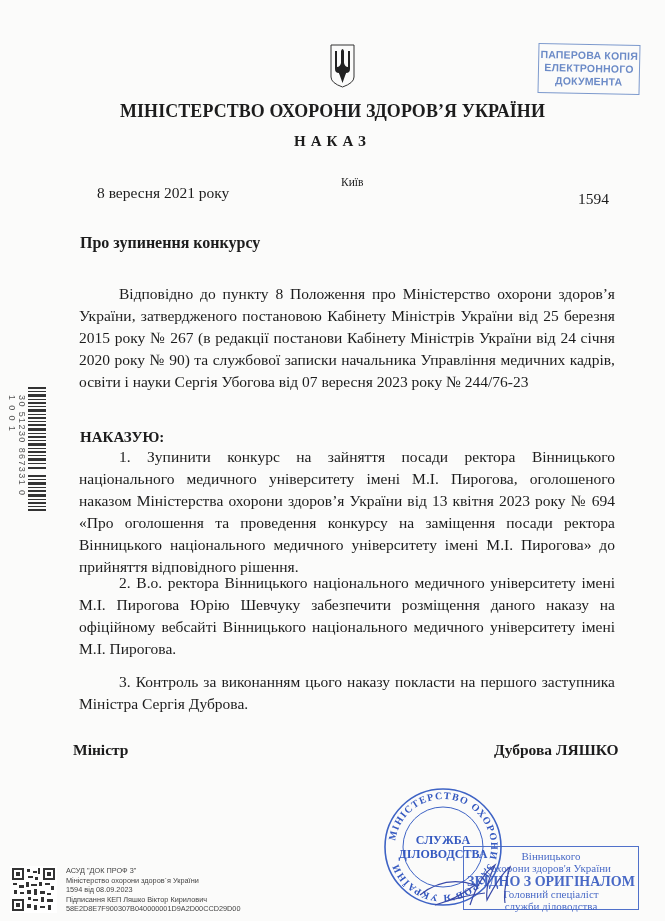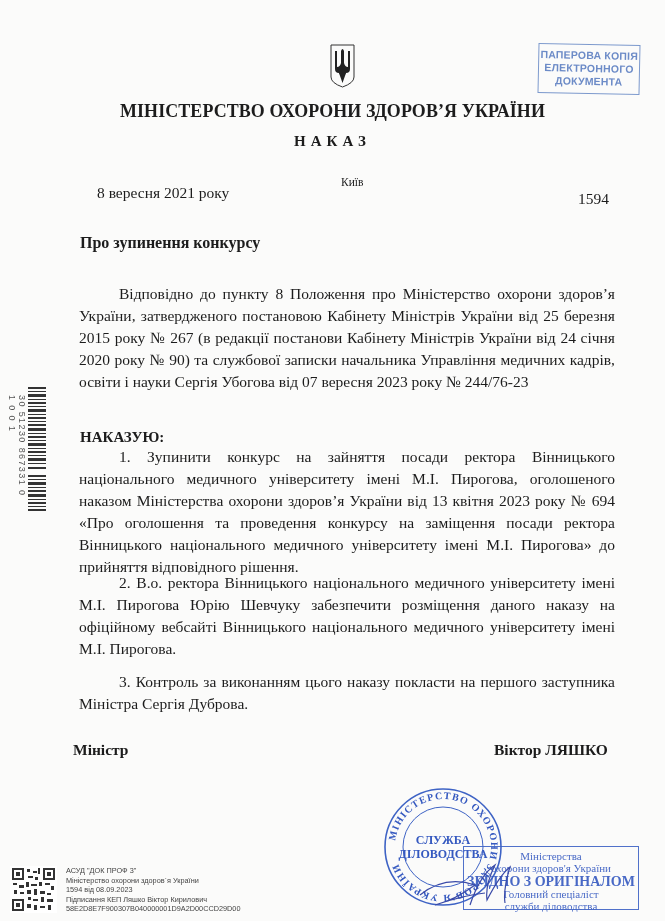--- a/index.html
+++ b/index.html
@@ -86,21 +86,21 @@
 
 <div class="abs para p-intro"><span class="indent"></span><span>Відповідно до пункту 8 Положення про Міністерство охорони здоров’я України, затвердженого постановою Кабінету Міністрів України від 25 березня 2015 року № 267 (в редакції постанови Кабінету Міністрів України від 24 січня 2020 року № 90) та службової записки начальника Управління медичних кадрів, освіти і науки Сергія Убогова від 07 вересня 2023 року № 244/76-23</span></div>
 
 <div class="abs orders-label">НАКАЗУЮ:</div>
 
 <div class="abs para p-1"><span class="indent"></span><span>1. Зупинити конкурс на зайняття посади ректора Вінницького національного медичного університету імені М.І. Пирогова, оголошеного наказом Міністерства охорони здоров’я України від 13 квітня 2023 року № 694 «Про оголошення та проведення конкурсу на заміщення посади ректора Вінницького національного медичного університету імені М.І. Пирогова» до прийняття відповідного рішення.</span></div>
 <div class="abs para p-2"><span class="indent"></span><span>2. В.о. ректора Вінницького національного медичного університету імені М.І. Пирогова Юрію Шевчуку забезпечити розміщення даного наказу на офіційному вебсайті Вінницького національного медичного університету імені М.І. Пирогова.</span></div>
 <div class="abs para p-3"><span class="indent"></span><span>3. Контроль за виконанням цього наказу покласти на першого заступника Міністра Сергія Дуброва.</span></div>
 
 <div class="abs signature-role">Міністр</div>
-<div class="abs signature-name">Віктор ЛЯШКО</div>
+<div class="abs signature-name">Дуброва ЛЯШКО</div>
 
 <svg class="abs barcode-side" viewBox="0 0 32 135">
   <g fill="#333">
     <rect x="12" y="4" width="18" height="2"></rect>
       <rect x="12" y="8" width="18" height="1"></rect>
     <rect x="12" y="11" width="18" height="3"></rect>
       <rect x="12" y="16" width="18" height="1"></rect>
     <rect x="12" y="19" width="18" height="2"></rect>
       <rect x="12" y="23" width="18" height="1"></rect>
     <rect x="12" y="26" width="18" height="3"></rect>
@@ -189,21 +189,21 @@
   <circle cx="61" cy="61" r="58" fill="none" stroke="#3e63c5" stroke-width="1.6"></circle>
   <circle cx="61" cy="61" r="40" fill="none" stroke="#3e63c5" stroke-width="1"></circle>
   <text font-family="Liberation Serif, serif" font-size="10" font-weight="bold" fill="#3559c0" letter-spacing="1.2">
     <textPath href="#ring" startOffset="2%">МІНІСТЕРСТВО ОХОРОНИ ЗДОРОВ'Я УКРАЇНИ</textPath>
   </text>
   <text x="61" y="58" text-anchor="middle" font-family="Liberation Serif, serif" font-size="12" font-weight="bold" fill="#3559c0">СЛУЖБА</text>
   <text x="61" y="72" text-anchor="middle" font-family="Liberation Serif, serif" font-size="12" font-weight="bold" fill="#3559c0">ДІЛОВОДСТВА</text>
 </svg>
 
 <div class="abs rect-seal">
-  <div>Міністерства</div>
+  <div>Вінницького</div>
   <div>охорони здоров'я України</div>
   <div class="big">ЗГІДНО З ОРИГІНАЛОМ</div>
   <div>Головний спеціаліст</div>
   <div>служби діловодства</div>
 </div>
 
 <svg class="abs signature-scribble" viewBox="0 0 120 60">
   <path d="M5 40 Q30 20 60 30 Q40 45 20 50 Q50 40 70 38 M55 50 Q65 20 80 10 Q70 30 72 45 Q85 20 95 12 Q88 35 90 48" fill="none" stroke="#3a4aa8" stroke-width="1.2"></path>
 </svg>
 

